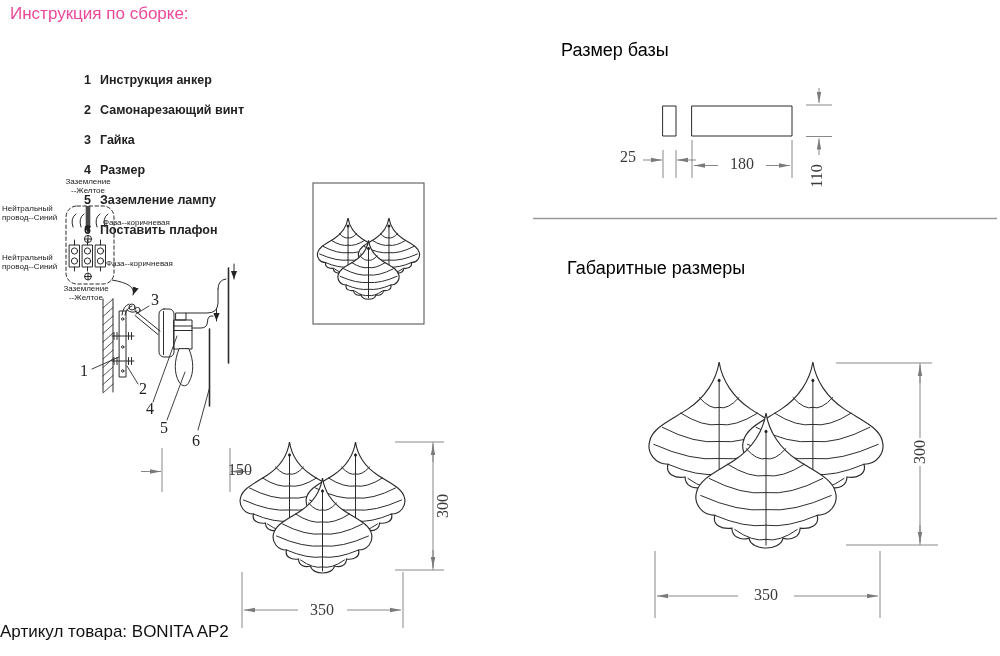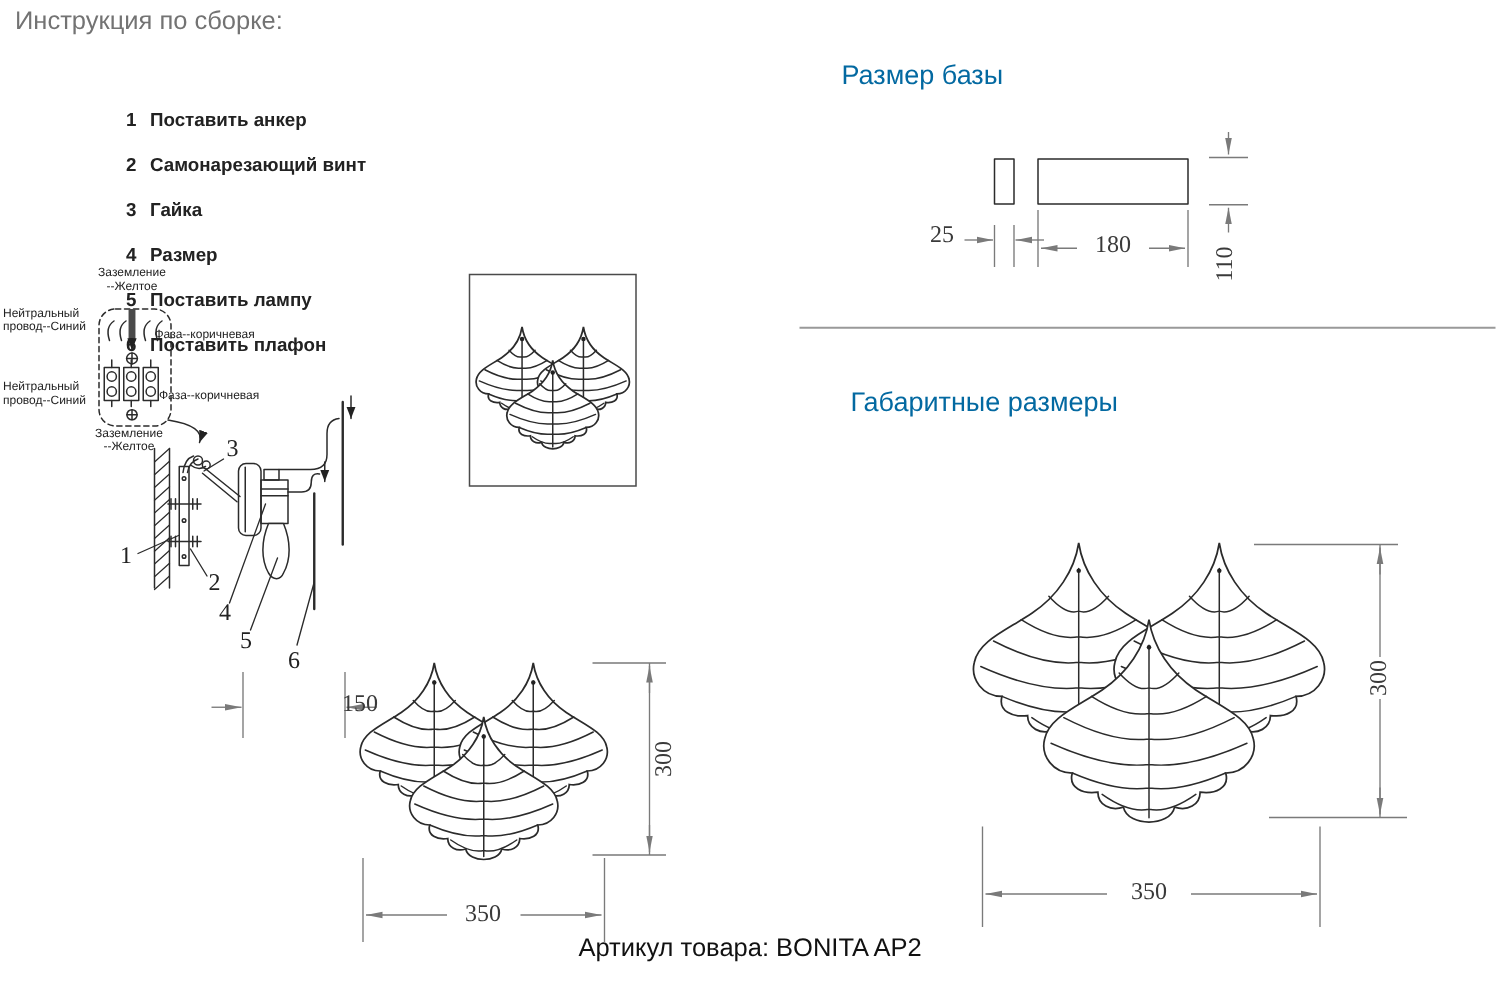--- a/index.html
+++ b/index.html
@@ -1,30 +1,30 @@
 <!DOCTYPE html>
 <html><head>
 <meta charset="utf-8">
 <style>
   html,body{margin:0;padding:0;background:#fff;}
   .page{position:relative;width:1000px;height:656px;background:#ffffff;overflow:hidden;
         font-family:"Liberation Sans",sans-serif;color:#1a1a1a;}
   svg{position:absolute;left:0;top:0;}
   .lbl{position:absolute;white-space:pre-line;}
-  .page-title{left:10px;top:4px;font-size:17px;color:#737373;}
+  .page-title{left:10px;top:4px;font-size:17px;color:#ec4899;}
   .parts{left:80px;top:58px;font-size:12.5px;font-weight:600;line-height:15px;color:#222;}
   .prow{display:flex;}
   .pnum{width:11px;text-align:right;margin-right:9px;}
   .wire-lbl{font-size:8px;font-weight:400;line-height:9px;color:#222;white-space:pre-line;}
   .ctr{transform:translate(-50%,-50%);white-space:nowrap;}
   .rot{transform:translate(-50%,-50%) rotate(-90deg);white-space:nowrap;}
   .dimnum{font-family:"Liberation Serif",serif;font-size:16px;color:#3a3a3a;}
   .callout{font-family:"Liberation Serif",serif;font-size:16px;color:#222;}
-  .sec-title{font-size:18px;color:#0369a1;}
-  .article{left:0;top:622px;width:1000px;text-align:center;font-size:17px;color:#111;}
+  .sec-title{font-size:18px;color:#000000;}
+  .article{left:0;top:622px;width:1000px;font-size:17px;color:#111;}
   .bgw{background:#fff;padding:0 2px;}
   
   .s1{stroke:#2b2b2b;stroke-width:1;fill:none;stroke-linecap:round;stroke-linejoin:round;}
   .dim{stroke:#7a7a7a;stroke-width:0.9;fill:none;}
   .dsh{stroke-dasharray:3.5 2.5;}
   .thick{stroke-width:1.6;}
 </style>
 </head>
 <body>
 
@@ -202,25 +202,25 @@
       <line x1="920" y1="525" x2="920" y2="543" marker-end="url(#arr)"></line>
       <path d="M655,551 V618 M880,551 V618"></path>
       <line x1="738" y1="596" x2="657" y2="596" marker-end="url(#arr)"></line>
       <line x1="794" y1="596" x2="878" y2="596" marker-end="url(#arr)"></line>
     </g>
   </svg>
 
   <div class="lbl page-title">Инструкция по сборке:</div>
 
   <div class="lbl parts">
-    <div class="prow"><span class="pnum">1</span><span>Поставить анкер</span></div>
+    <div class="prow"><span class="pnum">1</span><span>Инструкция анкер</span></div>
     <div class="prow"><span class="pnum">2</span><span>Самонарезающий винт</span></div>
     <div class="prow"><span class="pnum">3</span><span>Гайка</span></div>
     <div class="prow"><span class="pnum">4</span><span>Размер</span></div>
-    <div class="prow"><span class="pnum">5</span><span>Поставить лампу</span></div>
+    <div class="prow"><span class="pnum">5</span><span>Заземление лампу</span></div>
     <div class="prow"><span class="pnum">6</span><span>Поставить плафон</span></div>
   </div>
 
   <div class="lbl wire-lbl" style="left:53px;top:177px;width:70px;text-align:center;">Заземление
 --Желтое</div>
   <div class="lbl wire-lbl" style="left:2px;top:204px;width:70px;">Нейтральный
 провод--Синий</div>
   <div class="lbl wire-lbl" style="left:103px;top:218px;">Фаза--коричневая</div>
   <div class="lbl wire-lbl" style="left:2px;top:253px;width:70px;">Нейтральный
 провод--Синий</div>

